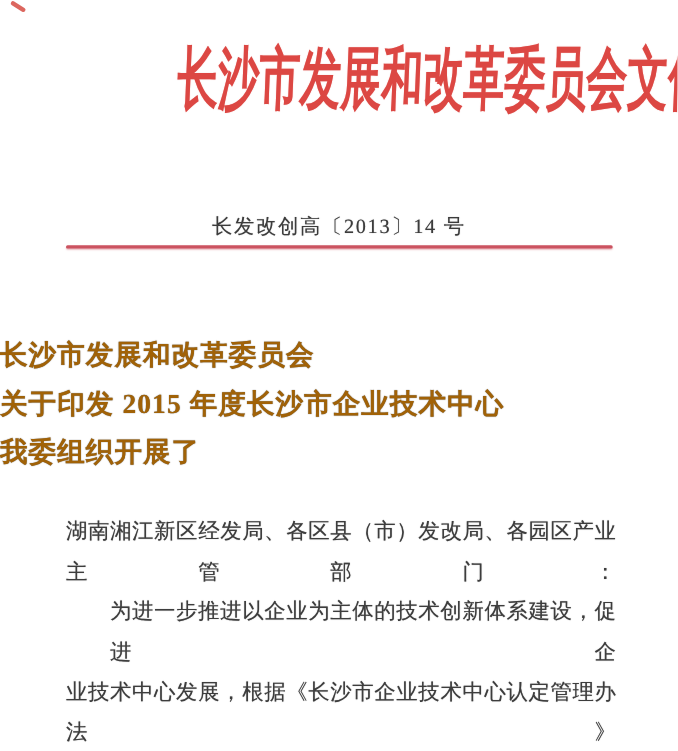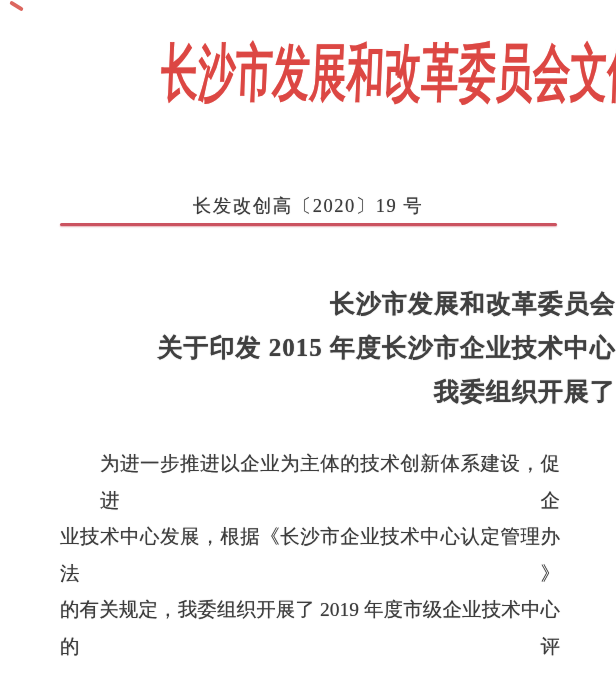--- a/index.html
+++ b/index.html
@@ -55,26 +55,26 @@
   }
   .red-rule {
     width: 497px;
     height: 3px;
     margin: 5px auto 0 auto;
     background: #cb5360;
     border-radius: 2px;
     box-shadow: 0 1px 1.5px rgba(203, 83, 96, 0.45);
   }
   .doc-title {
-    margin-top: 56px;
-    text-align: right;
+    margin-top: 76px;
+    text-align: left;
     font-size: 25px;
     font-weight: 700;
     line-height: 44px;
-    color: #404040;
+    color: #a16207;
     letter-spacing: 1px;
     text-shadow: 0 0 1px rgba(45,45,45,0.75);
   }
   .body-text {
     margin: 32px 56px 0 60px;
     font-size: 19.5px;
     line-height: 36.5px;
     color: #3d3d3d;
     text-shadow: 0 0 0.8px rgba(62,62,62,0.65);
   }
@@ -92,30 +92,31 @@
 <body>
 
 <div class="page">
 
   <div class="corner-mark"></div>
 
   <div class="red-header">
     <span class="inner">长沙市发展和改革委员会文件</span>
   </div>
 
-  <div class="doc-number">长发改创高〔2020〕19 号</div>
+  <div class="doc-number">长发改创高〔2013〕14 号</div>
 
   <div class="red-rule"></div>
 
   <div class="doc-title">
     <div>长沙市发展和改革委员会</div>
     <div>关于印发 2015 年度长沙市企业技术中心</div>
     <div>我委组织开展了</div>
   </div>
 
   <div class="body-text">
+    <div class="body-line">湖南湘江新区经发局、各区县（市）发改局、各园区产业主管部门：</div>
     <div class="body-line indent">为进一步推进以企业为主体的技术创新体系建设，促进企</div>
     <div class="body-line">业技术中心发展，根据《长沙市企业技术中心认定管理办法》</div>
     <div class="body-line">的有关规定，我委组织开展了 2019 年度市级企业技术中心的评</div>
 
   </div>
 
 </div>
 
 </body></html>

